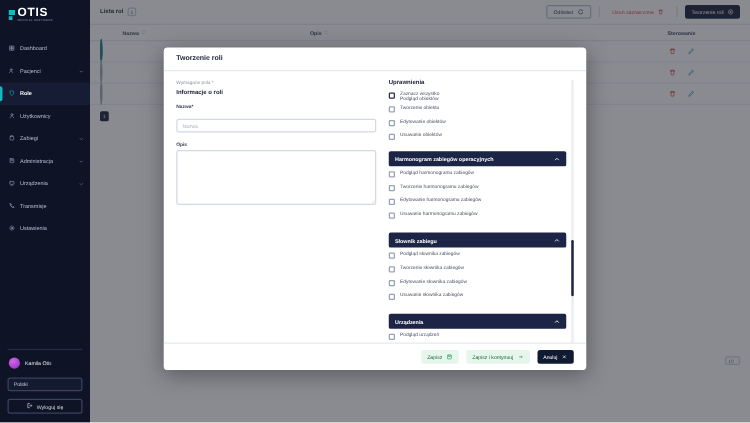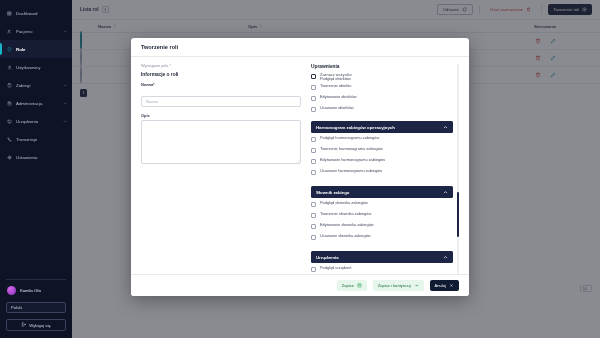--- a/index.html
+++ b/index.html
@@ -245,20 +245,30 @@
     background: #111a33; color: #fff; font-size: 4.1px;
     display: flex; align-items: center; gap: 3px; cursor: pointer;
   }
 </style>
 </head>
 <body>
 
 <div id="app">
 
   <aside id="sidebar">
+    <div class="logo-wrap">
+      <span class="logo-mark">
+          <i></i>
+          <i></i>
+        </span>
+      <span class="logo-col">
+        <span class="logo-text">OTIS</span>
+        <span class="logo-sub">MEDICAL SOFTWARE</span>
+      </span>
+    </div>
 
     <nav class="nav" id="nav">
         <div class="nav-item">
           <span class="ico">
             <svg viewBox="0 0 12 12" fill="none" stroke="currentColor" stroke-width="1.1" stroke-linecap="round" stroke-linejoin="round">
               <rect x="2" y="2" width="3.5" height="3.5"></rect>
               <rect x="6.5" y="2" width="3.5" height="3.5"></rect>
               <rect x="2" y="6.5" width="3.5" height="3.5"></rect>
               <rect x="6.5" y="6.5" width="3.5" height="3.5"></rect>
             </svg>

